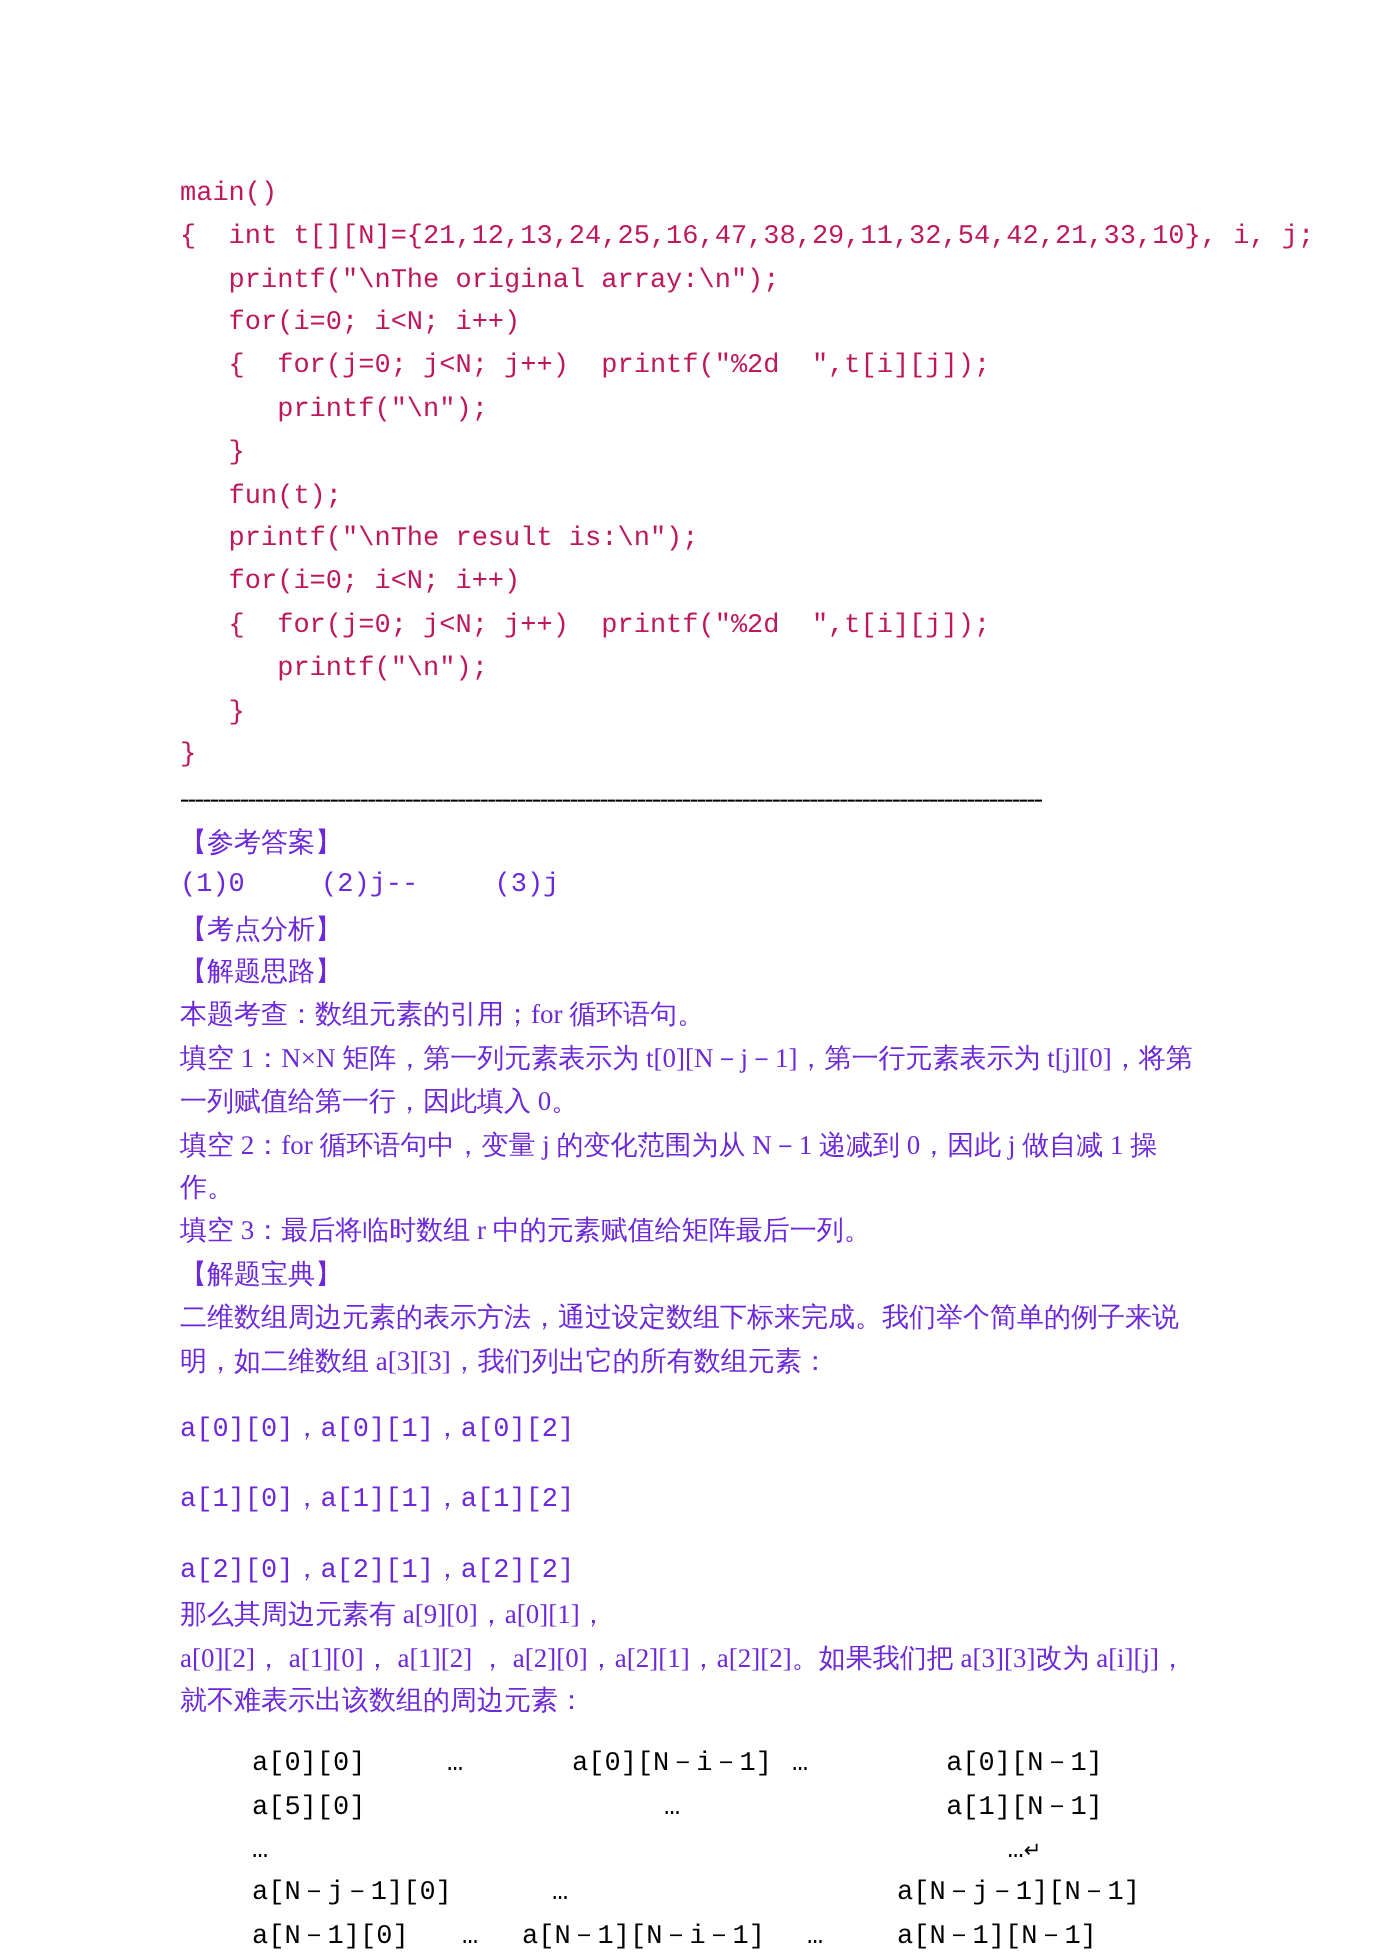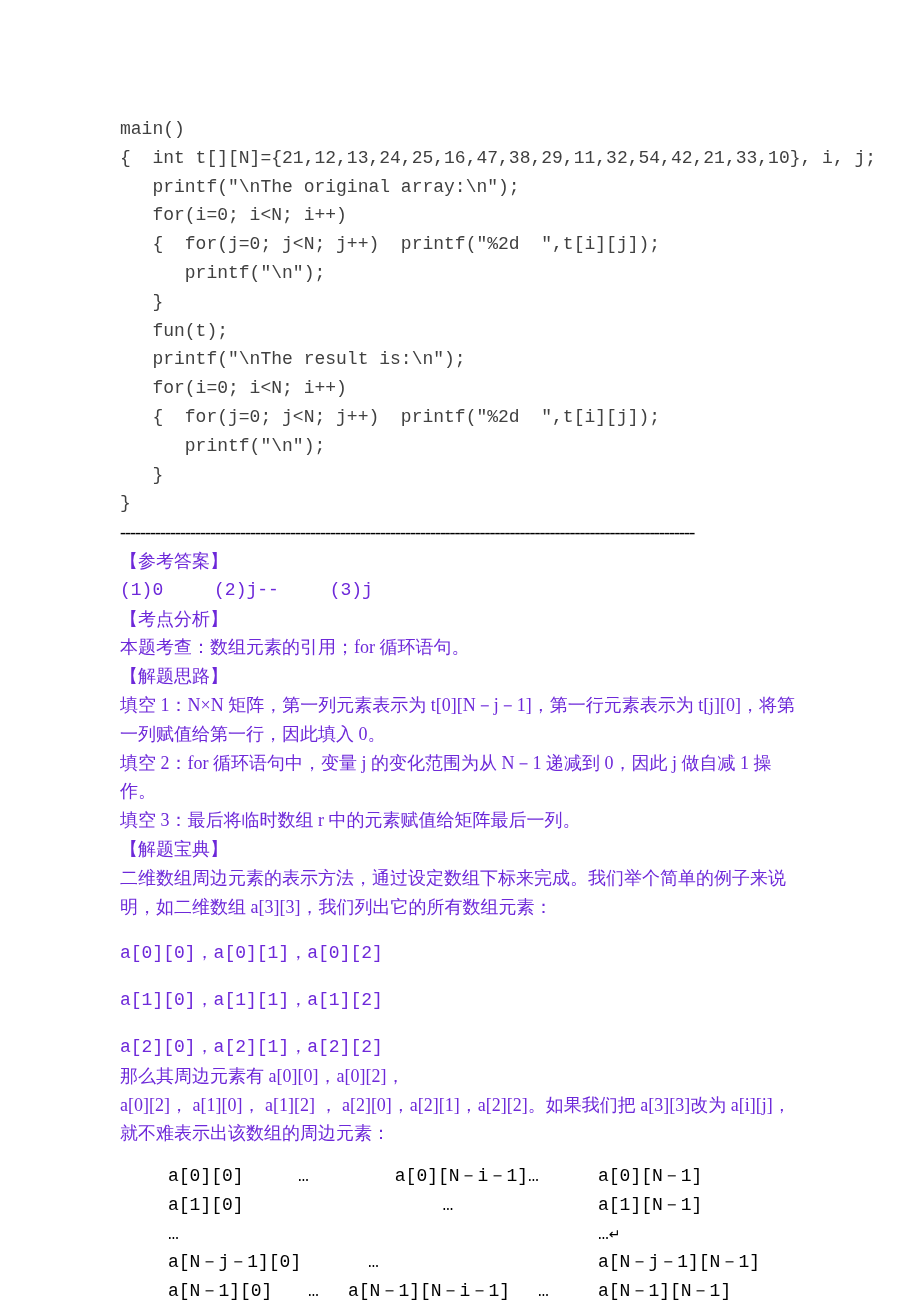--- a/index.html
+++ b/index.html
@@ -13,21 +13,21 @@
     box-sizing: border-box;
     padding: 115px 120px 40px 120px;
     font-family: "SimSun", "宋体", serif;
     font-size: 18px;
     line-height: 1.6;
     color: #000;
   }
   .code-block {
     font-family: "SimSun", "宋体", "Courier New", monospace;
     white-space: pre;
-    color: #404040;
+    color: #be185d;
     line-height: 1.6;
   }
   .divider {
     color: #000;
     overflow: hidden;
     white-space: nowrap;
     letter-spacing: -1px;
   }
   .text {
     color: #6d28d9;
@@ -43,23 +43,23 @@
   .matrix-row {
     display: flex;
     white-space: nowrap;
     margin-left: 48px;
   }
   .mcell {
     display: inline-block;
   }
   .w1 { width: 130px; }
   .w2 { width: 70px; text-align: left; }
-  .w3 { width: 160px; text-align: right; }
+  .w3 { width: 160px; text-align: center; }
   .w4 { width: 70px; text-align: left; }
-  .w5 { width: 170px; text-align: left; }
+  .w5 { width: 170px; text-align: center; }
   .ret {
     font-family: Arial, sans-serif;
     font-size: 14px;
     vertical-align: middle;
   }
   .answers span { margin-right: 40px; }
 </style>
 </head>
 <body>
 
@@ -83,46 +83,46 @@
   <div class="divider">-------------------------------------------------------------------------------------------------------------------</div>
 
   <div class="text">【参考答案】</div>
   <div class="text mono answers">
     <span>(1)0</span>
     <span>(2)j--</span>
     <span>(3)j</span>
   </div>
 
   <div class="text">【考点分析】</div>
+  <div class="text">【解题思路】</div>
+
   <div class="text">本题考查：数组元素的引用；for 循环语句。</div>
-
-  <div class="text">【解题思路】</div>
   <div class="text">填空 1：N×N 矩阵，第一列元素表示为 t[0][N－j－1]，第一行元素表示为 t[j][0]，将第一列赋值给第一行，因此填入 0。</div>
   <div class="text">填空 2：for 循环语句中，变量 j 的变化范围为从 N－1 递减到 0，因此 j 做自减 1 操作。</div>
   <div class="text">填空 3：最后将临时数组 r 中的元素赋值给矩阵最后一列。</div>
 
   <div class="text">【解题宝典】</div>
   <div class="text">二维数组周边元素的表示方法，通过设定数组下标来完成。我们举个简单的例子来说明，如二维数组 a[3][3]，我们列出它的所有数组元素：</div>
 
   <div class="text mono" style="margin-top:18px">a[0][0]，a[0][1]，a[0][2]</div>
   <div class="text mono" style="margin-top:18px">a[1][0]，a[1][1]，a[1][2]</div>
   <div class="text mono" style="margin-top:18px">a[2][0]，a[2][1]，a[2][2]</div>
-  <div class="text">那么其周边元素有 a[0][0]，a[0][2]，</div>
+  <div class="text">那么其周边元素有 a[9][0]，a[0][1]，</div>
   <div class="text">a[0][2]， a[1][0]， a[1][2] ， a[2][0]，a[2][1]，a[2][2]。如果我们把 a[3][3]改为 a[i][j]，就不难表示出该数组的周边元素：</div>
 
   <div class="matrix mono">
     <div class="matrix-row">
       <span class="mcell w1">a[0][0]</span>
       <span class="mcell w2">…</span>
       <span class="mcell w3">a[0][N－i－1]</span>
       <span class="mcell w4">…</span>
       <span class="mcell w5">a[0][N－1]</span>
     </div>
     <div class="matrix-row">
-      <span class="mcell w1">a[1][0]</span>
+      <span class="mcell w1">a[5][0]</span>
       <span class="mcell w2"></span>
       <span class="mcell w3" style="text-align:center">…</span>
       <span class="mcell w4"></span>
       <span class="mcell w5">a[1][N－1]</span>
     </div>
     <div class="matrix-row">
       <span class="mcell w1">…</span>
       <span class="mcell w2"></span>
       <span class="mcell w3"></span>
       <span class="mcell w4"></span>

